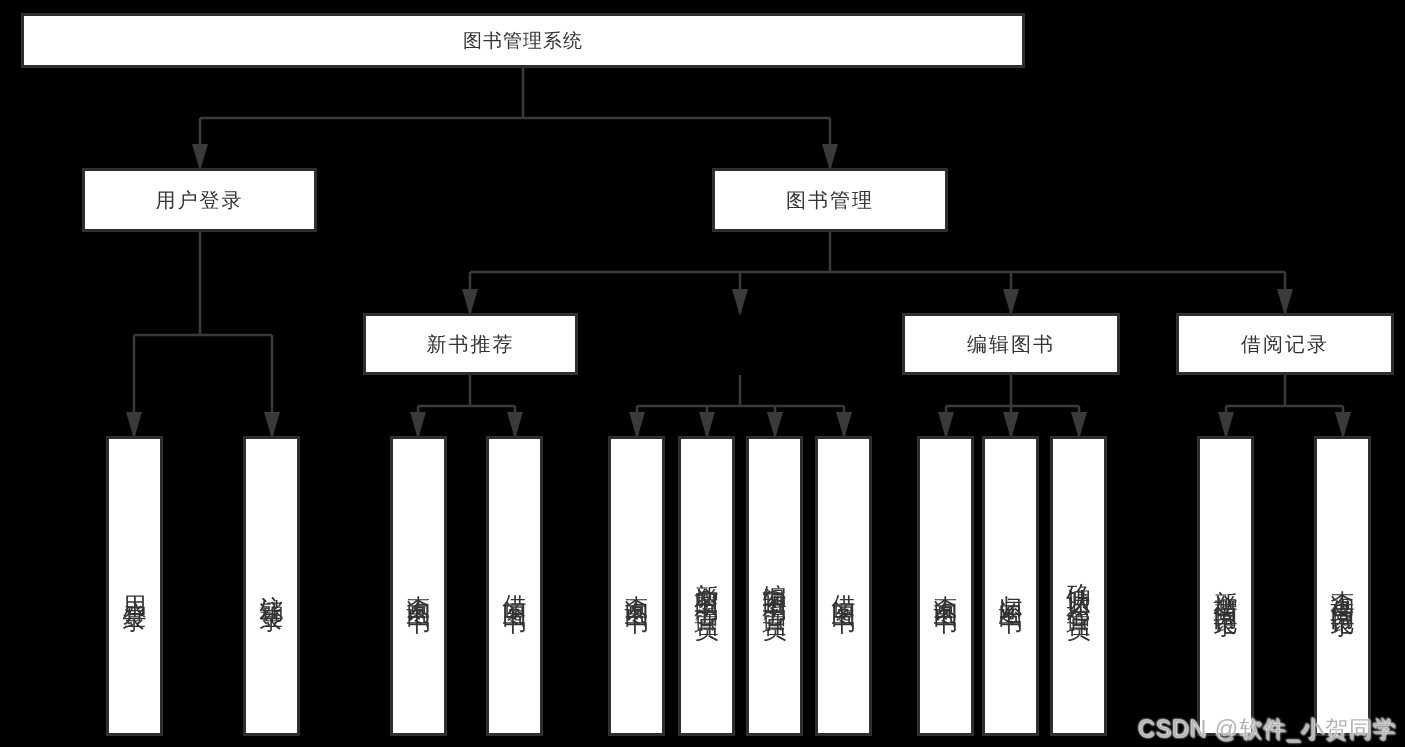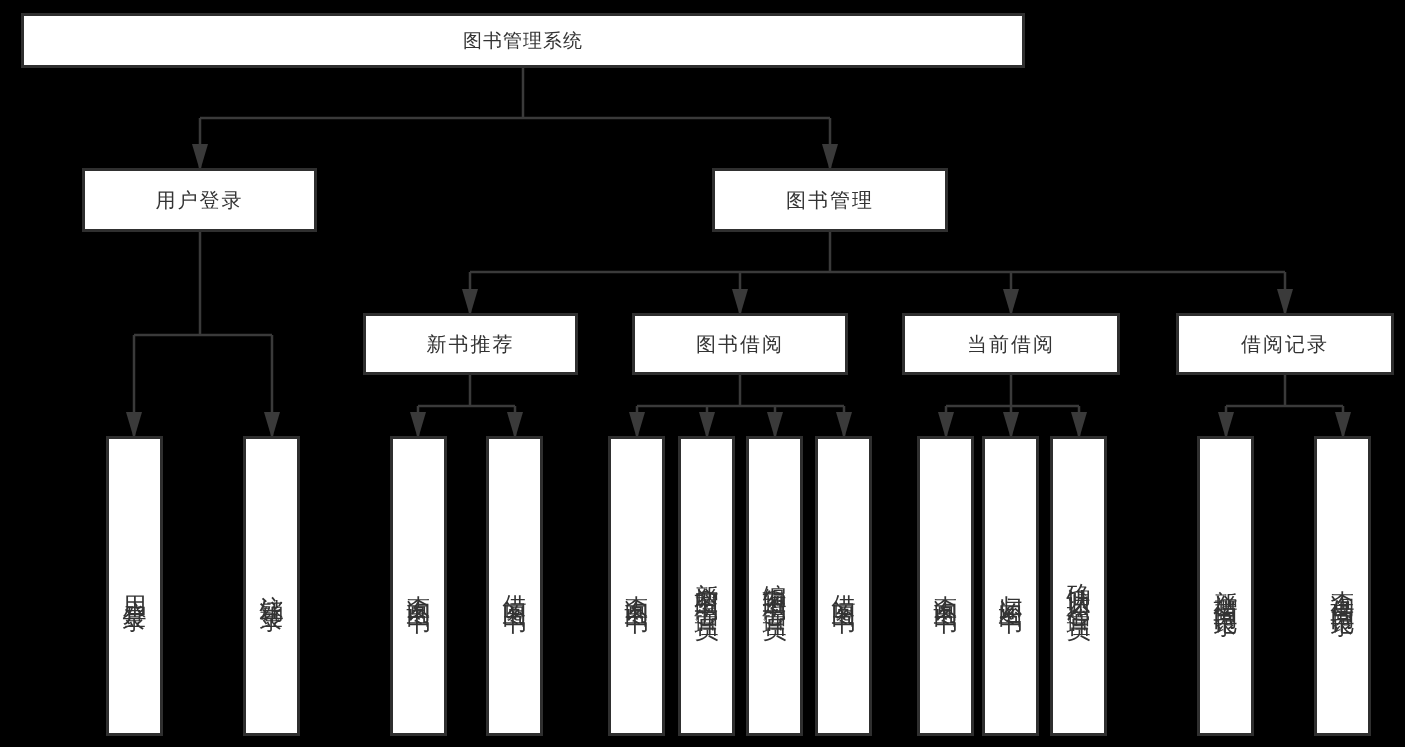--- a/index.html
+++ b/index.html
@@ -109,25 +109,22 @@
   <div class="box hnode" style="left:82px;top:168px;width:235px;height:64px;">
     <span>用户登录</span>
   </div>
   <div class="box hnode" style="left:363px;top:313px;width:215px;height:62px;">
     <span>新书推荐</span>
   </div>
 
   <div class="box hnode" style="left:712px;top:168px;width:236px;height:64px;">
     <span>图书管理</span>
   </div>
-  <div class="box hnode" style="left:632px;top:313px;width:216px;height:62px;">
-    <span>图书借阅</span>
-  </div>
   <div class="box hnode" style="left:902px;top:313px;width:218px;height:62px;">
-    <span>当前借阅</span>
+    <span>编辑图书</span>
   </div>
   <div class="box hnode" style="left:1176px;top:313px;width:218px;height:62px;justify-content:center;">
     <span>借阅记录</span>
   </div>
 
   <div class="box leaf" style="left:106px;top:436px;width:57px;height:300px;">
     <span>用户登录</span>
   </div>
   <div class="box leaf" style="left:243px;top:436px;width:57px;height:300px;">
     <span>注销登录</span>
@@ -163,14 +160,15 @@
     <span>确认归还（管理员）</span>
   </div>
 
   <div class="box leaf" style="left:1197px;top:436px;width:57px;height:300px;">
     <span>新增借阅记录</span>
   </div>
   <div class="box leaf" style="left:1314px;top:436px;width:57px;height:300px;">
     <span>查询借阅记录</span>
   </div>
 
+  <div class="watermark">CSDN @软件_小贺同学</div>
 
 </div>
 
 </body></html>

